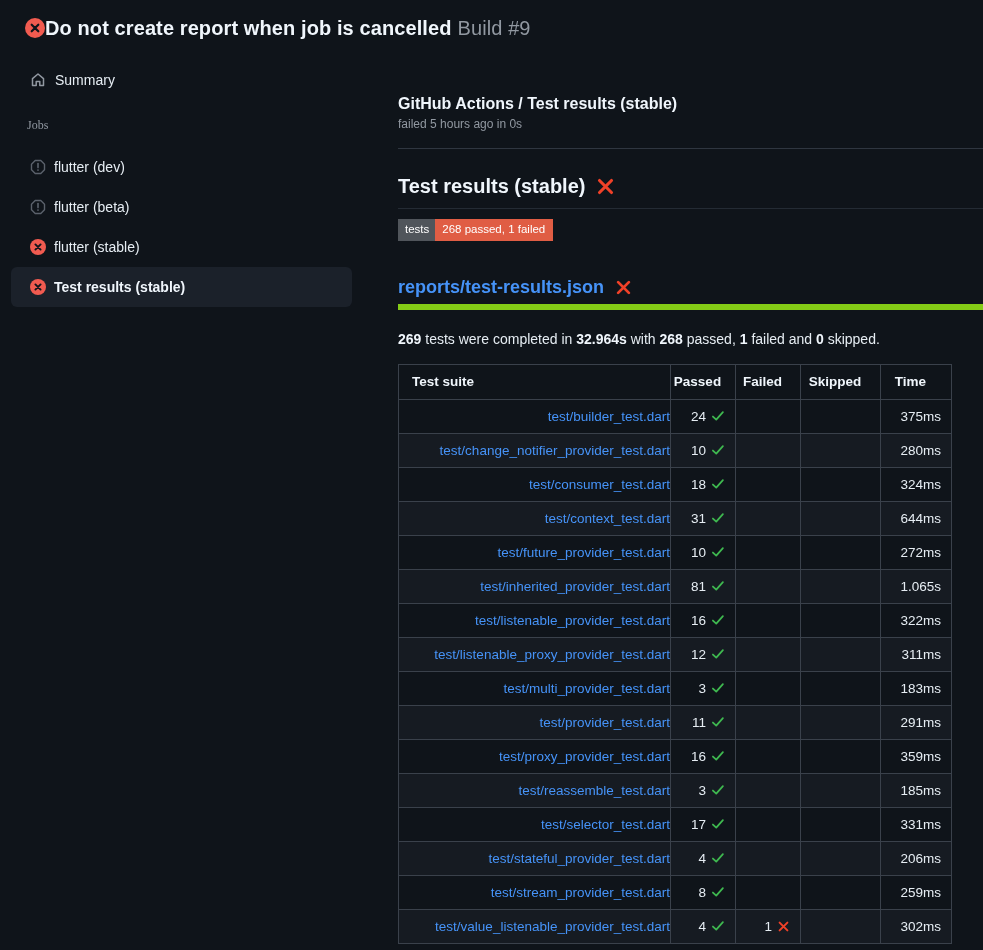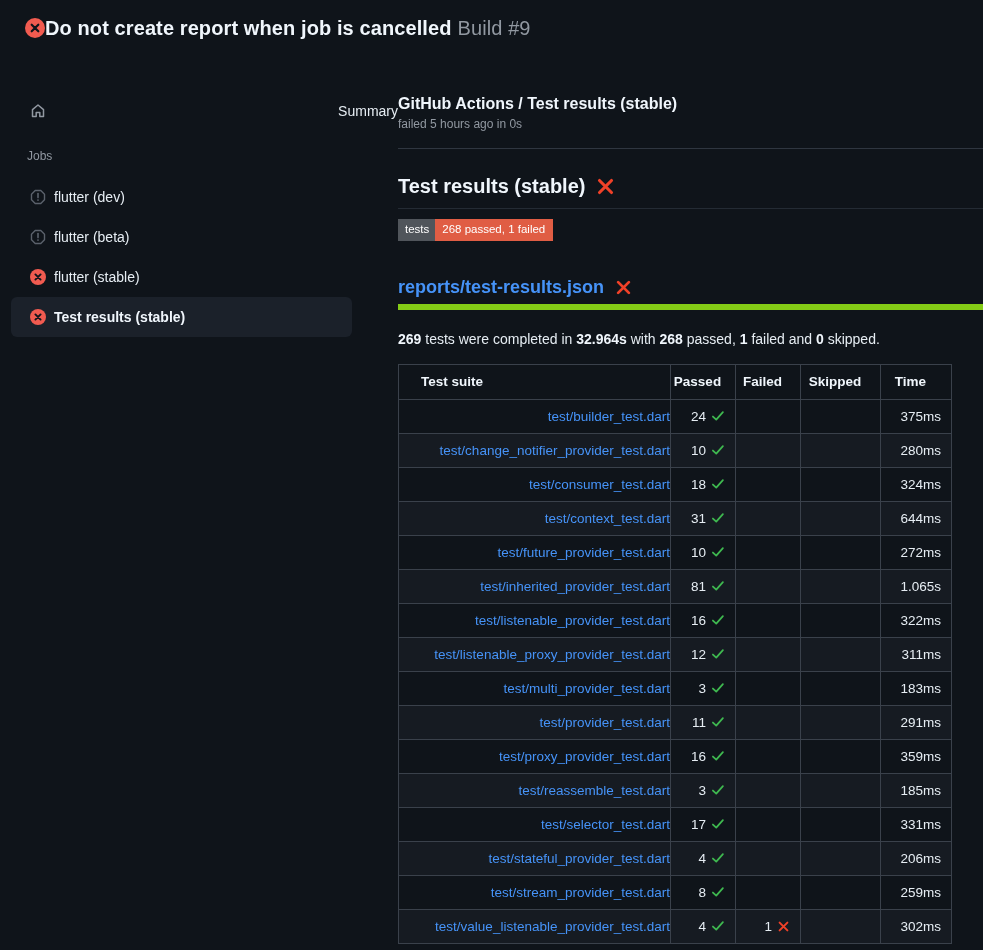--- a/index.html
+++ b/index.html
@@ -16,24 +16,24 @@
     display: flex; align-items: center; 
     padding: 18px 0 0 25px; height: 38px;
   }
   .titlebar h1 { font-size: 20px; font-weight: 700; color: #f0f6fc; letter-spacing: .1px; }
   .titlebar .build { color: #9198a1; font-weight: 400; margin-left: 6px; }
   
   .layout { display: flex; align-items: flex-start; }
   .sidebar { flex: 0 0 398px; padding-left: 11px; }
   .summary-item {
     display: flex; align-items: center; gap: 9px;
-    padding-left: 19px; margin-top: 61px; height: 24px; cursor: pointer; justify-content: space-between;
+    padding-left: 19px; margin-top: 30px; height: 24px; cursor: pointer;
   }
   .summary-item span.lbl { font-size: 14px; color: #e6edf3; }
-  .jobs-label { margin: 26px 0 0 16px; font-size: 12px; color: #9198a1; }
+  .jobs-label { margin: 26px 0 0 16px; font-size: 12px; color: #9198a1; font-family: Liberation Serif, serif; }
   .job-list { margin-top: 14px; }
   .job-item {
     display: flex; align-items: center; gap: 8px;
     height: 40px; padding-left: 19px; width: 341px;
     border-radius: 6px; cursor: pointer;
   }
   .job-item .lbl { font-size: 14px; color: #e6edf3; }
   .job-item.selected { background: #1b212a; }
   .job-item.selected .lbl { font-weight: 700; color: #f0f6fc; }
   
@@ -64,21 +64,21 @@
   
   table.results {
     margin-top: 17px; border-collapse: collapse;
     font-size: 13.5px; table-layout: fixed; width: 553px;
   }
   table.results th, table.results td { border: 1px solid #3a414b; }
   table.results th {
     font-weight: 700; color: #f0f6fc; height: 35px;
     padding-right: 11px;
   }
-  table.results th.col-suite { text-align: left; padding-left: 22px; }
+  table.results th.col-suite { text-align: left; padding-left: 13px; }
   table.results td { height: 34px; text-align: right; padding-right: 10px; color: #e6edf3; }
   table.results td.c-suite { text-align: right; padding: 0 0 0 13px; }
   table.results tr:nth-child(even) td { background: #161b22; }
   a.suite-link { color: #4693f8; text-decoration: none; cursor: pointer; }
   .num-ic { display: inline-flex; align-items: center; justify-content: flex-end; gap: 5px; }
   .num-ic svg { flex: none; }
 </style>
 </head>
 <body>
 

